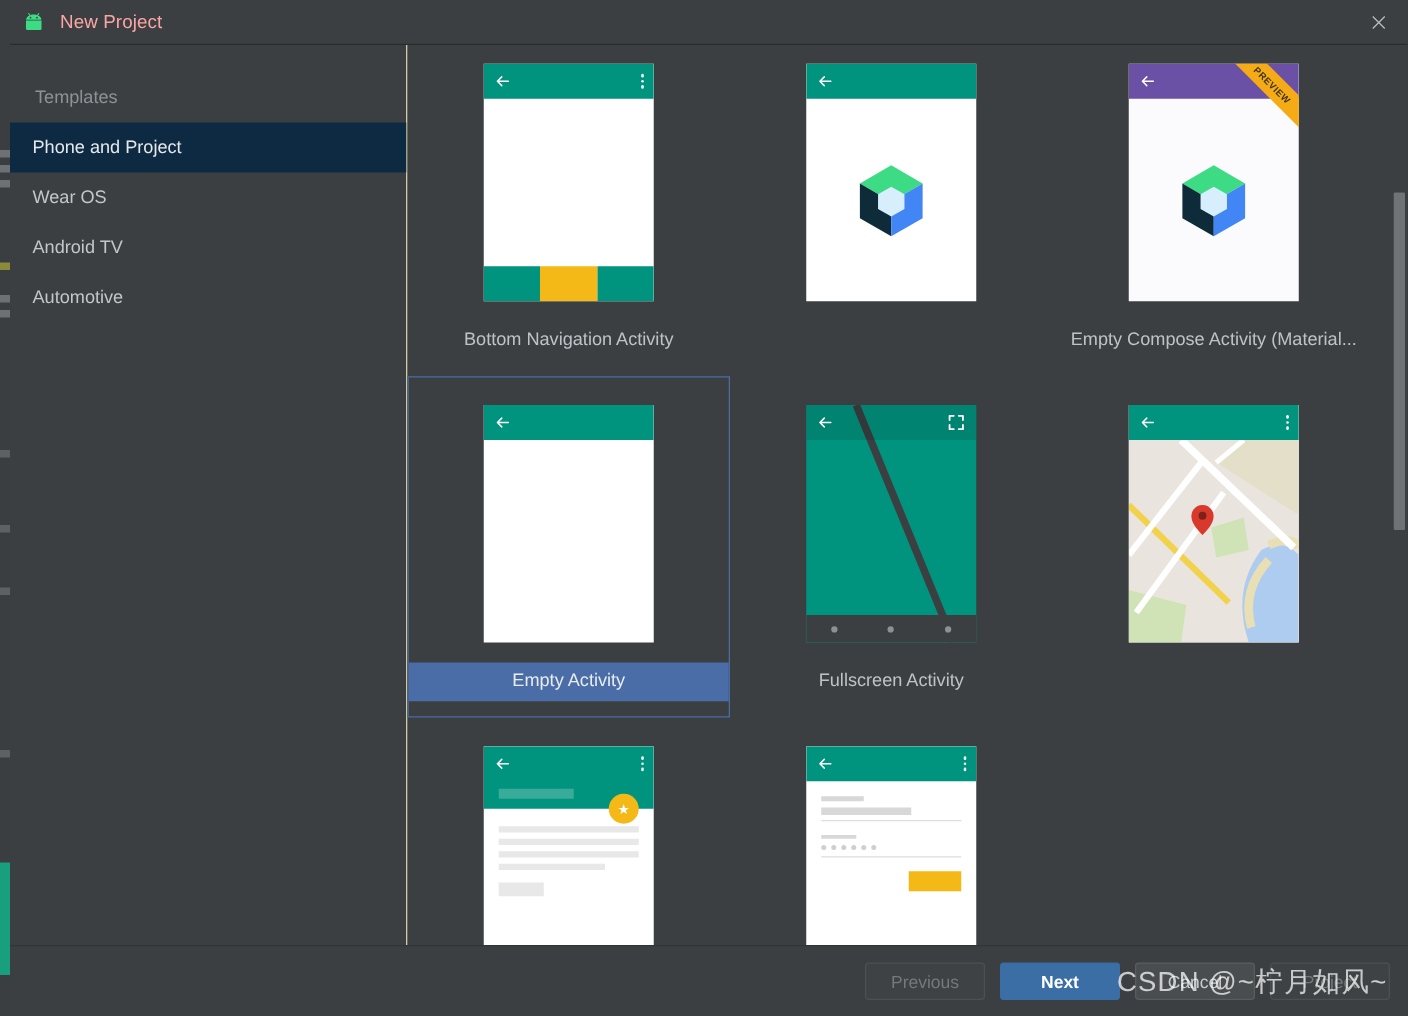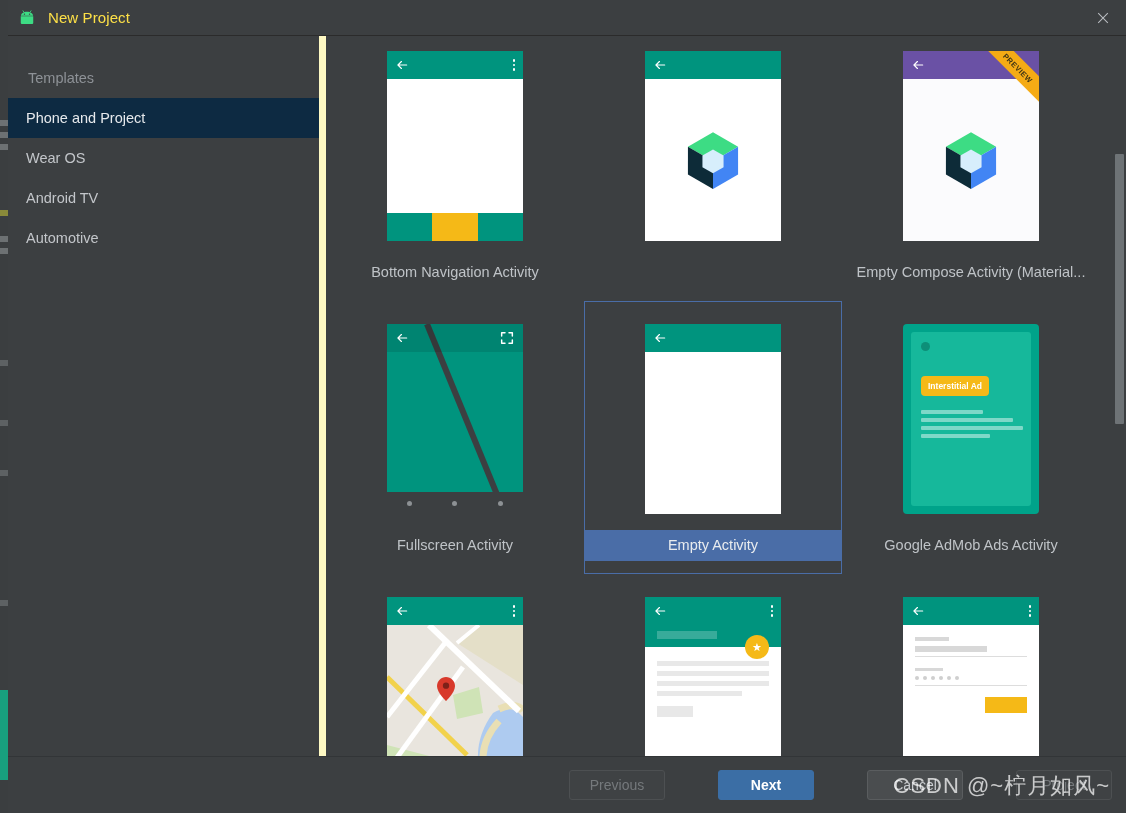--- a/index.html
+++ b/index.html
@@ -26,41 +26,41 @@
   .titlebar {
     position: absolute; left: 8px; top: 0; width: 1118px; height: 36px;
     background: #3c3f41;
     border-bottom: 1px solid #2b2b2b;
     display: flex; align-items: center;
     z-index: 5;
   }
   .title-icon { width: 22px; height: 22px; margin-left: 8px; display:block; }
   .title-text {
     margin-left: 10px;
-    color: #fde047; font-size: 15px; letter-spacing: .1px;
+    color: #fca5a5; font-size: 15px; letter-spacing: .1px;
   }
   .titlebar-close {
     position: absolute; right: 0; top: 0; width: 46px; height: 36px;
     display: flex; align-items: center; justify-content: center;
     color: #b9bcc0;
   }
   .titlebar-close svg { display:block; }
 
   
   .content {
     position: absolute; left: 8px; top: 36px; width: 1118px; height: 720px;
     display: flex;
     z-index: 3;
   }
 
   
   .sidebar {
     width: 318px; height: 100%;
     background: #3c3f41;
-    border-right: 7px solid #fef9c3;
+    border-right: 1px solid #fef9c3;
     padding-top: 22px;
     flex: 0 0 318px;
   }
   .side-header {
     height: 40px; line-height: 40px;
     padding-left: 20px;
     color: #8e9297; font-size: 14.5px;
   }
   .side-item {
     height: 40px; line-height: 40px;
@@ -252,21 +252,20 @@
     padding-right: 14px; gap: 12px;
     z-index: 7;
   }
   .btn {
     height: 30px; min-width: 96px;
     border: 1px solid #5a5d5f; border-radius: 3px;
     background: #4a4d4f;
     color: #c8cbcf; font-size: 14px;
     display: flex; align-items: center; justify-content: center;
     padding: 0 14px;
-    margin-left: 41px;
   }
   .btn.primary {
     background: #3b6ea5; border-color: #3b6ea5; color: #ffffff; font-weight: bold;
   }
   .btn.disabled { color: #75797c; background: #3f4244; border-color: #4d5052; }
 
   .watermark {
     position: absolute; right: 16px; bottom: 12px;
     color: rgba(255,255,255,.72);
     font-size: 22px;
@@ -399,20 +398,35 @@
                     <path d="M88 30 L88 72 L50 94 L50 52 Z" fill="#4285f4"></path>
                     <path d="M50 34 L66 43 L66 61 L50 70 L34 61 L34 43 Z" fill="#d7eefc"></path>
                   </svg>
                 </div>
               </div>
             </div>
             <div class="cell-label">Empty Compose Activity (Material...</div>
           </div>
         </div>
 
+        <div class="cell selected">
+          <div class="cell-inner">
+            <div class="thumb-holder">
+              <div class="phone">
+                <div class="appbar">
+                  <svg class="ab-back" viewBox="0 0 24 24">
+                      <path d="M20 12H5M11 6l-6 6 6 6" stroke="#fff" stroke-width="2" fill="none" stroke-linecap="round" stroke-linejoin="round"></path>
+                    </svg>
+                </div>
+              </div>
+            </div>
+            <div class="cell-label">Empty Activity</div>
+          </div>
+        </div>
+
         <div class="cell">
           <div class="cell-inner">
             <div class="thumb-holder">
               <div class="fs-phone">
                 <svg class="fs-diag" viewBox="0 0 136 190" preserveAspectRatio="none">
                   <line x1="40" y1="0" x2="118" y2="190" stroke="#3c3f41" stroke-width="6"></line>
                 </svg>
                 <div class="fs-topbar">
                   <svg class="ab-back" viewBox="0 0 24 24">
                       <path d="M20 12H5M11 6l-6 6 6 6" stroke="#fff" stroke-width="2" fill="none" stroke-linecap="round" stroke-linejoin="round"></path>
@@ -425,54 +439,20 @@
                     <i></i>
                     <i></i>
                     <i></i>
                   </div>
               </div>
             </div>
             <div class="cell-label">Fullscreen Activity</div>
           </div>
         </div>
 
-        <div class="cell selected">
-          <div class="cell-inner">
-            <div class="thumb-holder">
-              <div class="phone">
-                <div class="appbar">
-                  <svg class="ab-back" viewBox="0 0 24 24">
-                      <path d="M20 12H5M11 6l-6 6 6 6" stroke="#fff" stroke-width="2" fill="none" stroke-linecap="round" stroke-linejoin="round"></path>
-                    </svg>
-                </div>
-              </div>
-            </div>
-            <div class="cell-label">Empty Activity</div>
-          </div>
-        </div>
-
-        <div class="cell">
-          <div class="cell-inner">
-            <div class="thumb-holder">
-              <div class="admob-phone">
-                <div class="admob-screen">
-                  <div class="admob-dot"></div>
-                  <div class="admob-btn">Interstitial Ad</div>
-                  <div class="admob-lines">
-                    <i style="width:60%"></i>
-                      <i style="width:88%"></i>
-                      <i style="width:98%"></i>
-                      <i style="width:66%"></i>
-                  </div>
-                </div>
-              </div>
-            </div>
-            <div class="cell-label">Google AdMob Ads Activity</div>
-          </div>
-        </div>
 
         <div class="cell">
           <div class="cell-inner">
             <div class="thumb-holder">
               <div class="phone">
                 <div class="appbar">
                   <svg class="ab-back" viewBox="0 0 24 24">
                       <path d="M20 12H5M11 6l-6 6 6 6" stroke="#fff" stroke-width="2" fill="none" stroke-linecap="round" stroke-linejoin="round"></path>
                     </svg>
                   <span class="ab-dots">

